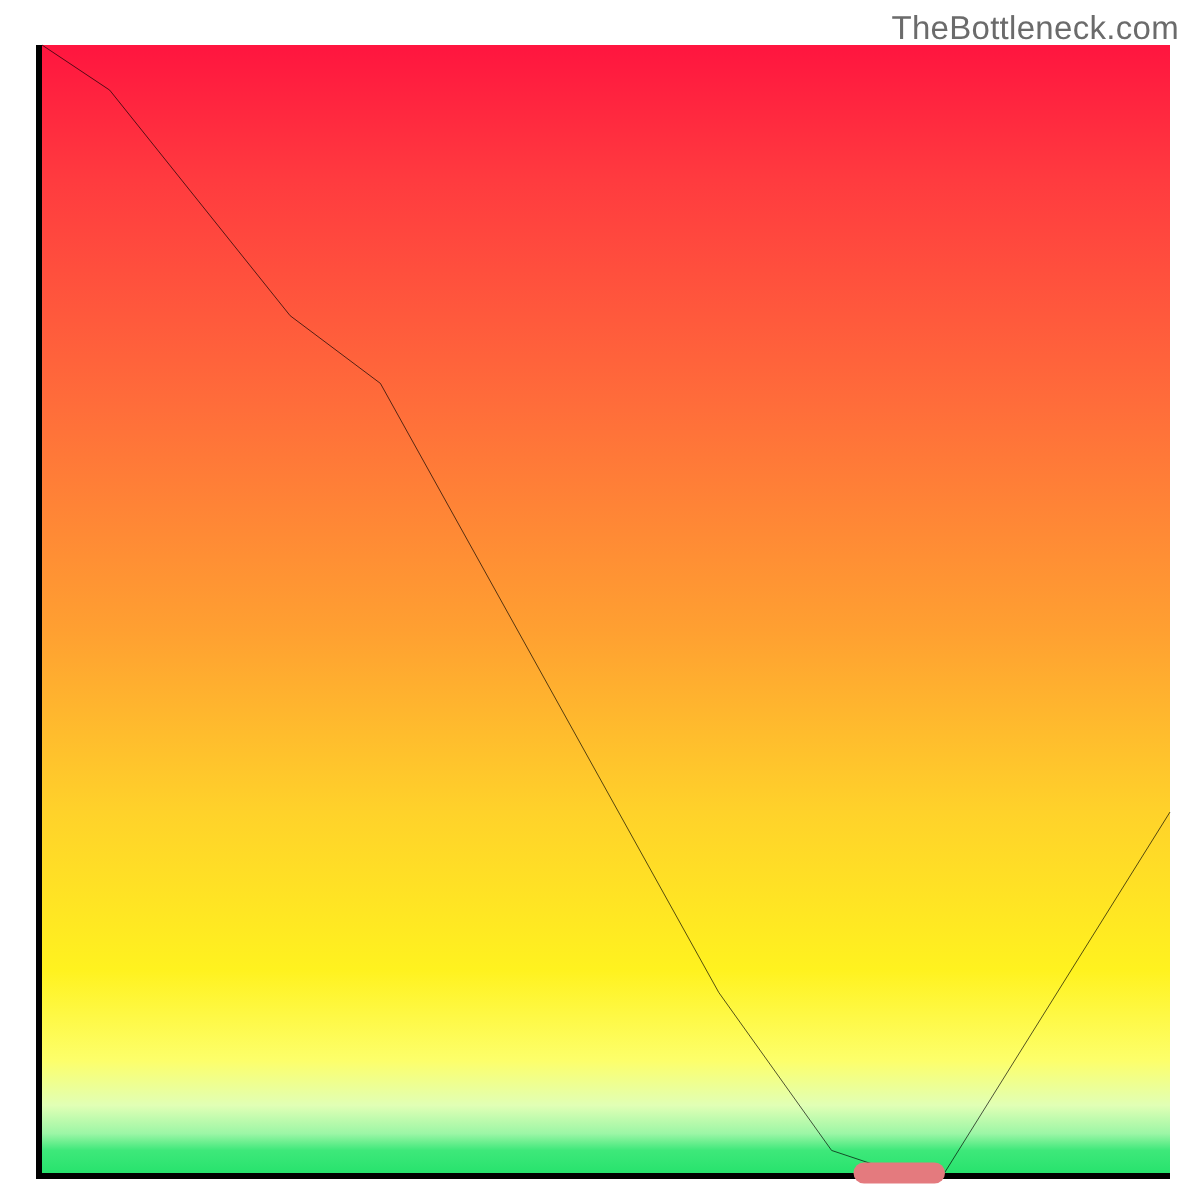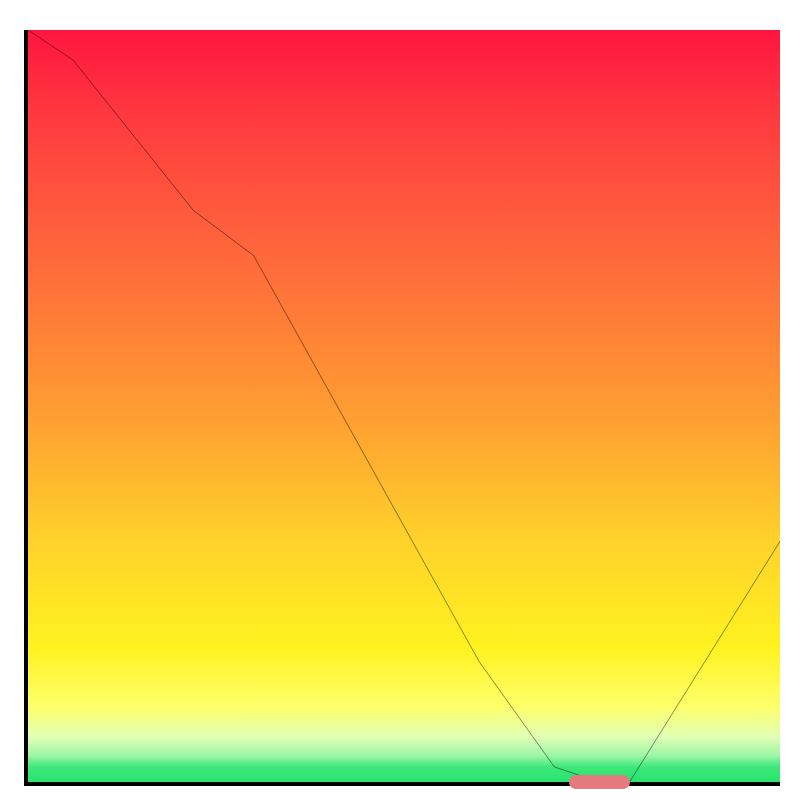--- a/index.html
+++ b/index.html
@@ -65,20 +65,21 @@
     height: 14px;
     border-radius: 7px;
     background: #e47a7e;
   }
 </style>
 </head>
 <body>
 
 <div class="canvas">
 
+  <div class="watermark">TheBottleneck.com</div>
 
   <div class="plot-frame">
     <div class="gradient"></div>
 
     <svg class="curve" viewBox="0 0 100 100" preserveAspectRatio="none">
       <path id="curve-path" d="M 0 0 L 6 4 L 22 24 L 30 30 L 60 84 L 70 98 L 76 100 L 80 100 L 100 68" fill="none" stroke="#000" stroke-width="0.45" vector-effect="non-scaling-stroke"></path>
     </svg>
 
     <div class="marker" id="sweet-marker" style="left: 541.44px; width: 60.16px; bottom: -7px; background: rgb(228, 122, 126);"></div>
   </div>

